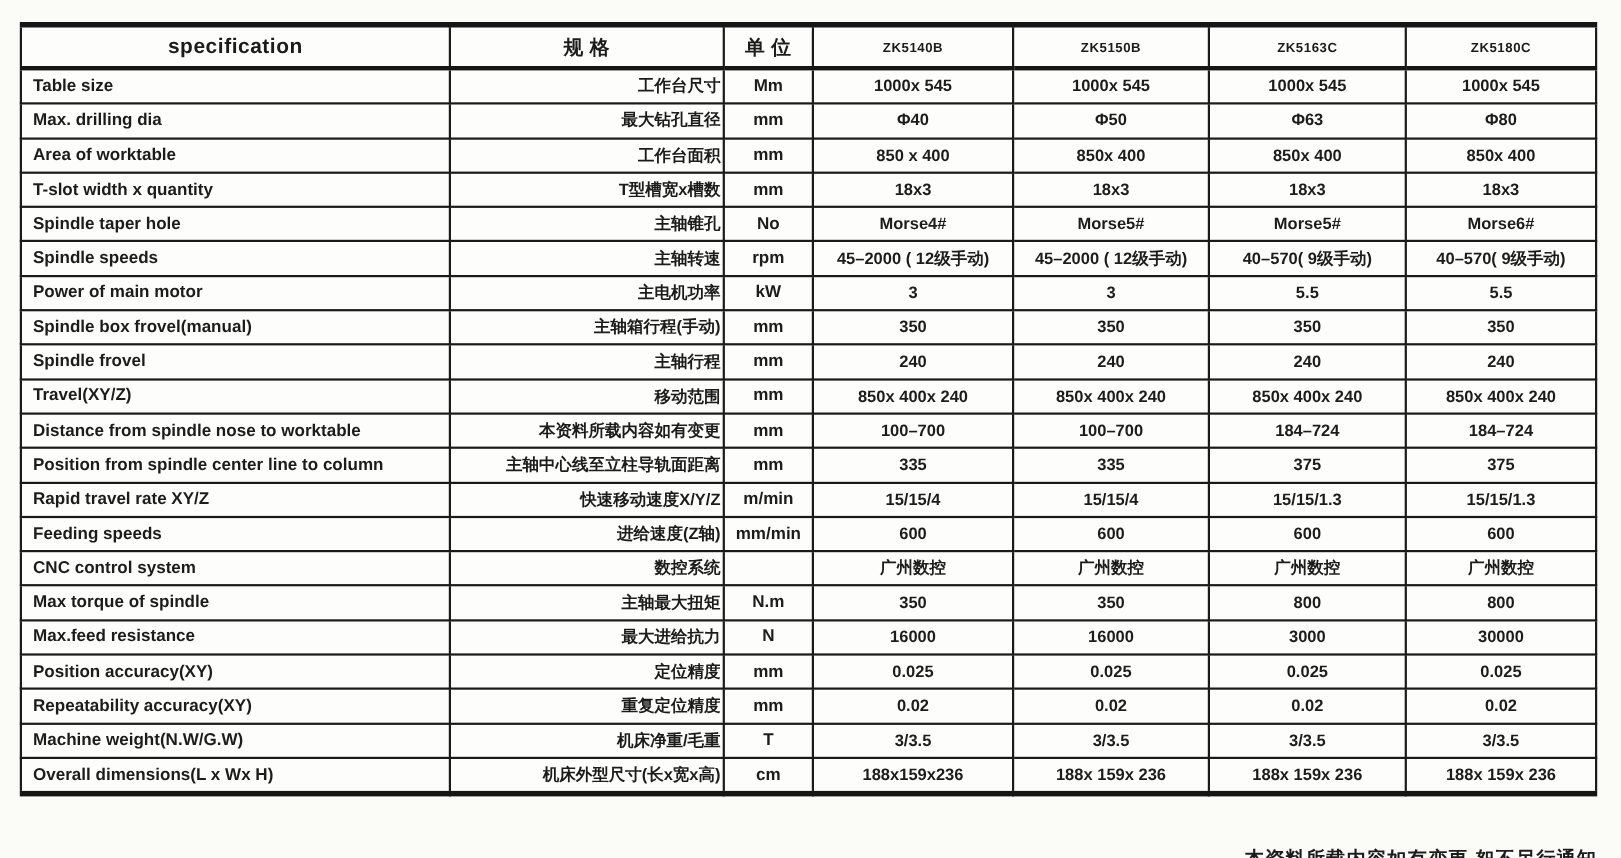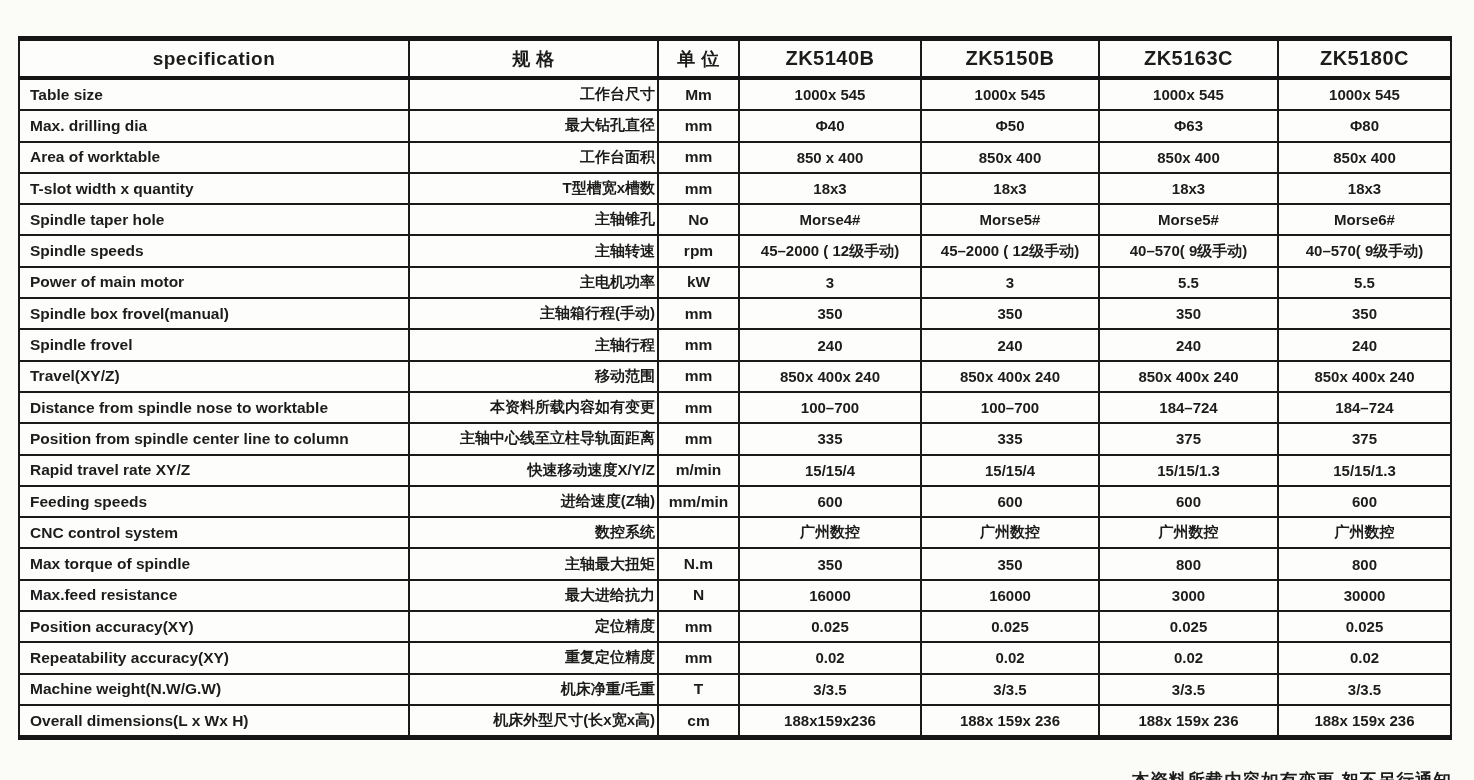--- a/index.html
+++ b/index.html
@@ -12,21 +12,21 @@
     position: relative;
     width: 1474px;
     height: 780px;
     background: #fbfbf8;
     overflow: hidden;
     color: #1a1a1a;
   }
   table.spec-table {
     position: absolute;
     left: 18px;
-    top: 36px;
+    top: 20px;
     width: 1432px;
     border-collapse: collapse;
     table-layout: fixed;
     background: #fdfdfb;
     border-top: 5px solid #161616;
     border-bottom: 5px solid #161616;
     border-left: 2px solid #1a1a1a;
     border-right: 2px solid #1a1a1a;
     padding-left: 32px;
   }
@@ -38,21 +38,21 @@
     color: #1c1c1c;
   }
   .spec-table thead th {
     height: 33px;
     border-bottom: 4px solid #161616;
     font-size: 19px;
     letter-spacing: 0.5px;
     text-align: center;
     vertical-align: middle;
   }
-  .spec-table thead th.h-model { font-size: 20px; }
+  .spec-table thead th.h-model { font-size: 12px; }
   .spec-table thead th.h-zh, .spec-table thead th.h-unit { font-size: 18px; }
   .spec-table td {
     height: 29.3px;
     font-size: 15.5px;
     vertical-align: middle;
     padding: 0 2px;
   }
   .cell-en { text-align: left; padding-left: 10px !important; }
   .cell-zh { text-align: right; padding-left: 11px !important; font-size: 15px !important; }
   .cell-unit { text-align: center; font-size: 15.5px !important; }

